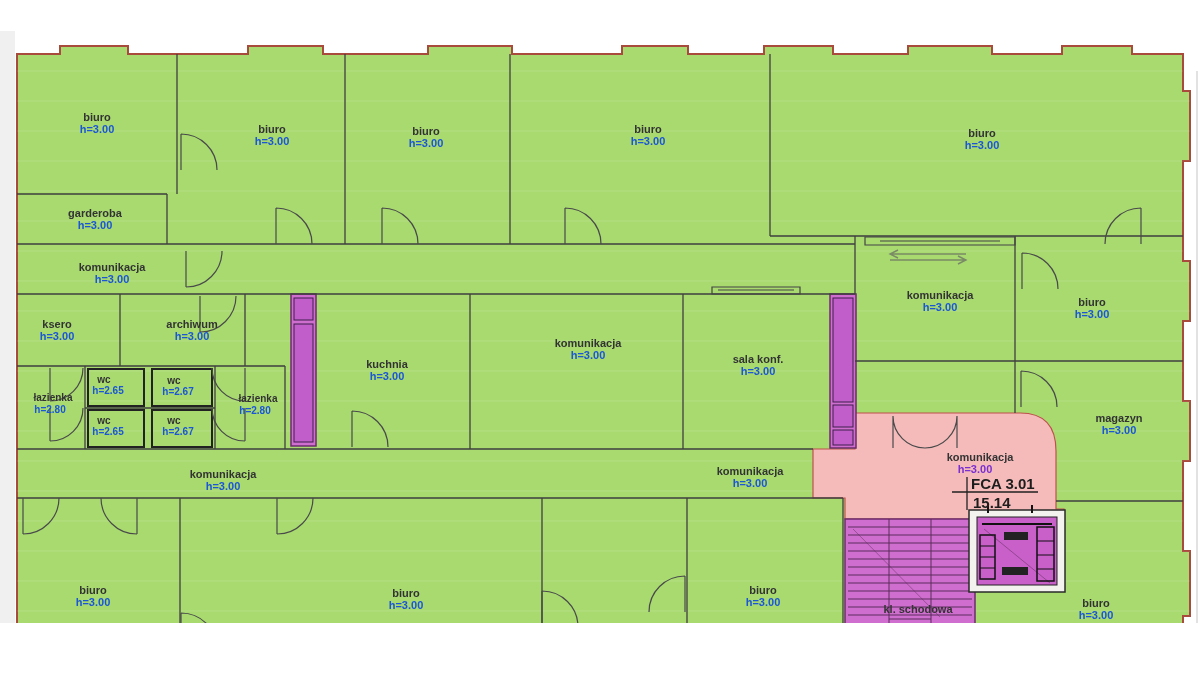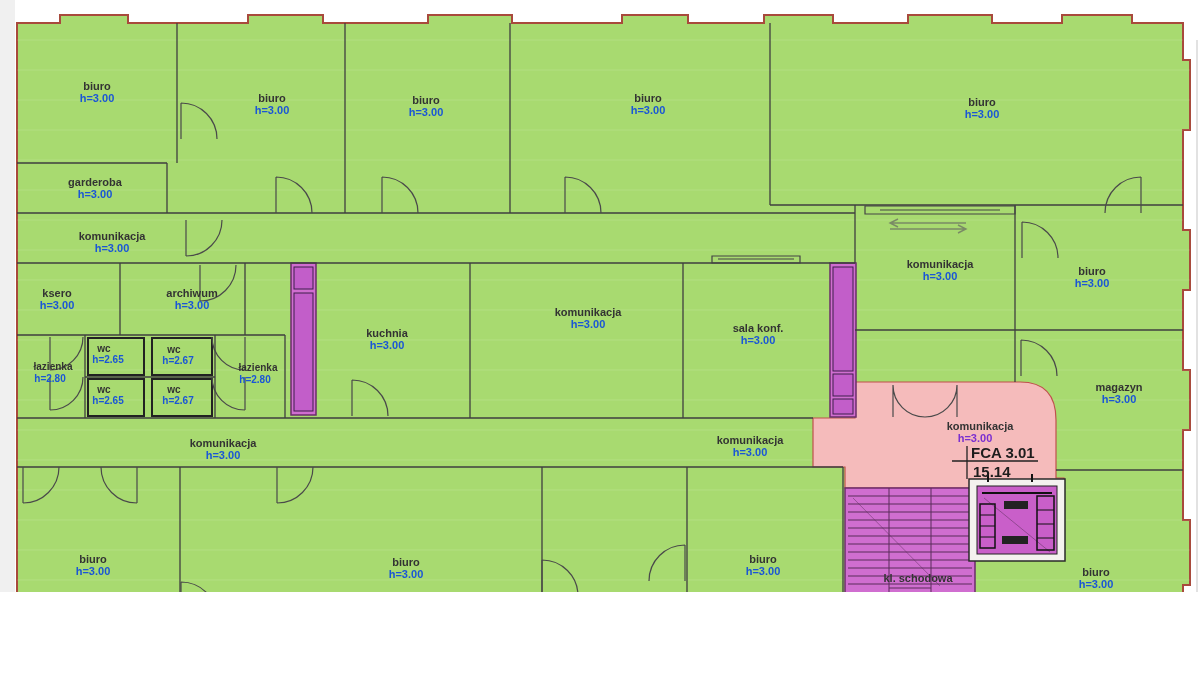--- a/index.html
+++ b/index.html
@@ -1,17 +1,17 @@
 <!DOCTYPE html>
 <html><head>
 <meta charset="utf-8">
 <style>
   html,body{margin:0;padding:0;background:#ffffff;}
   .stage{position:relative;width:1200px;height:592px;background:#ffffff;overflow:hidden;
-         font-family:"Liberation Sans",sans-serif;}
+         font-family:"Liberation Sans",sans-serif;margin-top:31px;}
   svg{display:block;}
   text{font-family:"Liberation Sans",sans-serif;}
   .nm{fill:#333333;font-size:11px;font-weight:bold;}
   .hv{fill:#1a56d6;font-size:11px;font-weight:bold;}
   .hp{fill:#7a2fd0;font-size:11px;font-weight:bold;}
   .sm{font-size:10px;}
   .ann{fill:#1d1d1d;font-size:15px;font-weight:600;}
 </style>
 </head>
 <body>

